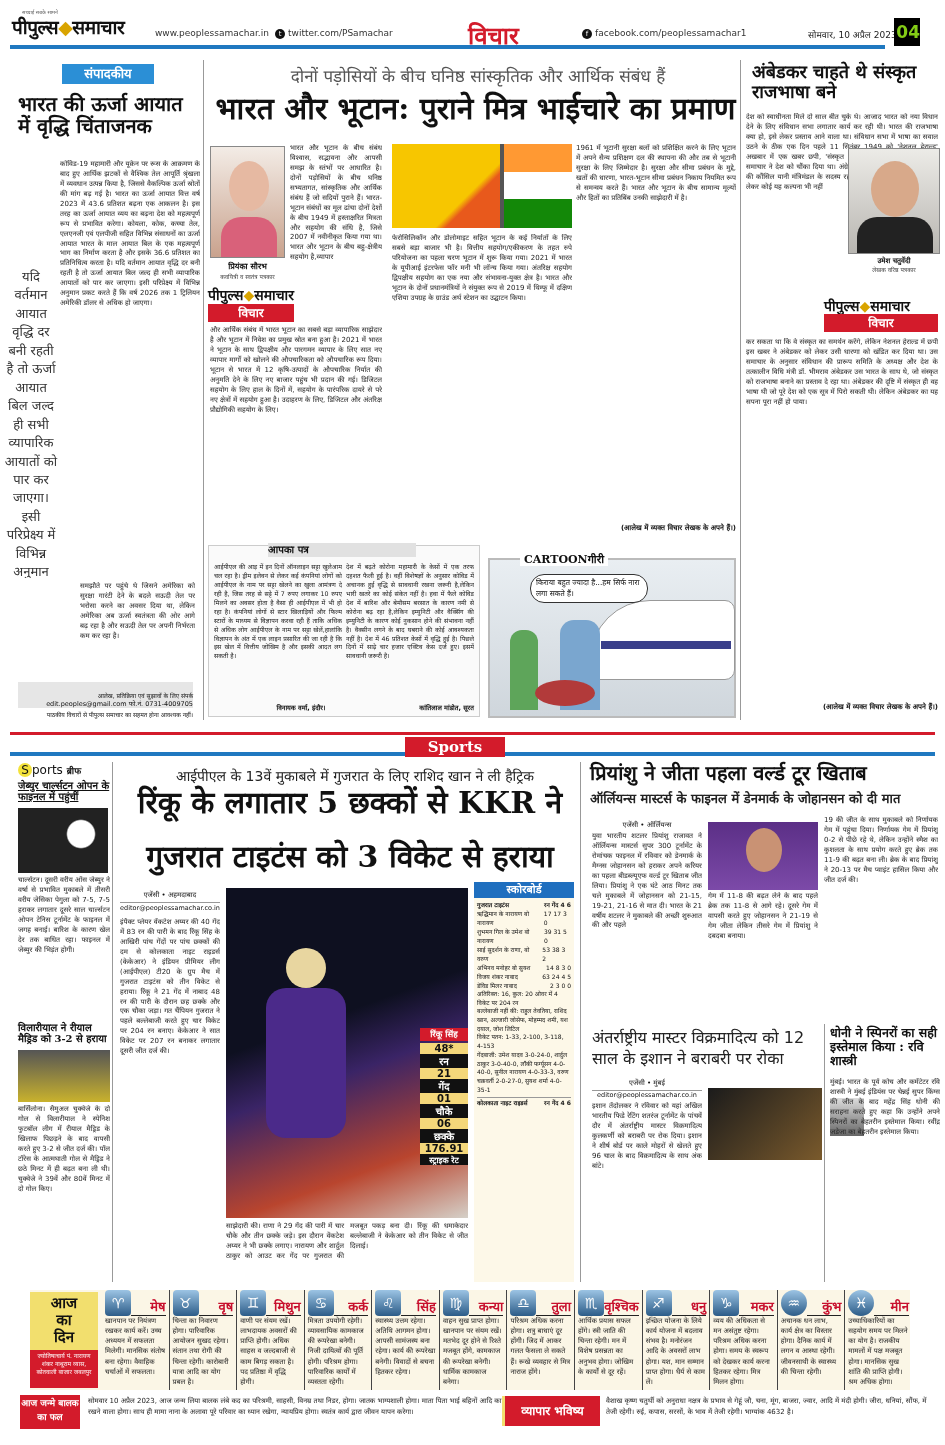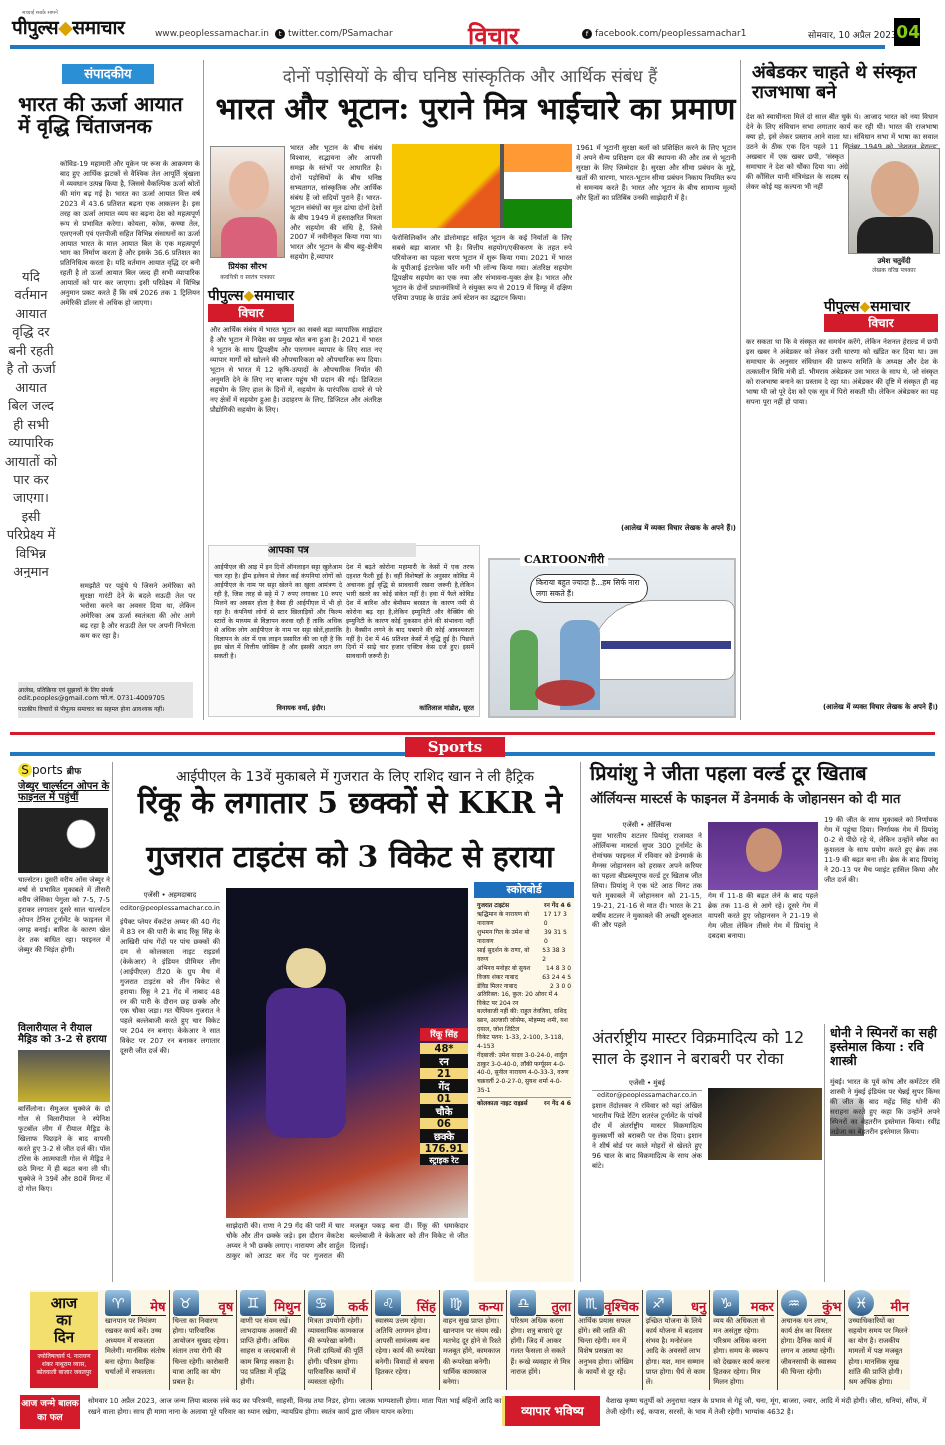--- a/index.html
+++ b/index.html
@@ -44,28 +44,28 @@
   <div class="abs date">सोमवार, 10 अप्रैल 2023</div>
   <div class="abs pageno">04</div>
   <div class="abs blueline"></div>
 </div>
 
 <div class="abs tag-blue" style="left:62px;top:64px;width:92px;height:20px;line-height:20px">संपादकीय</div>
 <div class="abs hl" style="left:18px;top:93px;width:180px;font-size:20px">भारत की ऊर्जा आयात में वृद्धि चिंताजनक</div>
 <div class="abs col" style="left:60px;top:160px;width:140px;height:420px">कोविड-19 महामारी और यूक्रेन पर रूस के आक्रमण के बाद हुए आर्थिक झटकों से वैश्विक तेल आपूर्ति श्रृंखला में व्यवधान उत्पन्न किया है, जिससे वैकल्पिक ऊर्जा स्रोतों की मांग बढ़ गई है। भारत का ऊर्जा आयात वित्त वर्ष 2023 में 43.6 प्रतिशत बढ़ना एक आकलन है। इस तरह का ऊर्जा आयात व्यय का बढ़ना देश को महत्वपूर्ण रूप से प्रभावित करेगा। कोयला, कोक, कच्चा तेल, एलएनजी एवं एलपीजी सहित विभिन्न संसाधनों का ऊर्जा आयात भारत के माल आयात बिल के एक महत्वपूर्ण भाग का निर्माण करता है और इसके 36.6 प्रतिशत का प्रतिनिधित्व करता है। यदि वर्तमान आयात वृद्धि दर बनी रहती है तो ऊर्जा आयात बिल जल्द ही सभी व्यापारिक आयातों को पार कर जाएगा। इसी परिप्रेक्ष्य में विभिन्न अनुमान प्रकट करते हैं कि वर्ष 2026 तक 1 ट्रिलियन अमेरिकी डॉलर से अधिक हो जाएगा।</div>
 <div class="abs col" style="left:4px;top:268px;width:54px;height:310px;font-size:13px;color:#333;text-align:center">यदि वर्तमान आयात वृद्धि दर बनी रहती है तो ऊर्जा आयात बिल जल्द ही सभी व्यापारिक आयातों को पार कर जाएगा। इसी परिप्रेक्ष्य में विभिन्न अनुमान प्रकट करते हैं कि वर्ष 2026 तक 1 ट्रिलियन अमेरिकी डॉलर से अधिक हो जाएगा। यह एक चिंताजनक संभावना है।</div>
 <div class="abs col" style="left:80px;top:582px;width:115px;height:60px">समझौते पर पहुंचे थे जिसने अमेरिका को सुरक्षा गारंटी देने के बदले सऊदी तेल पर भरोसा करने का अवसर दिया था, लेकिन अमेरिका अब ऊर्जा स्वतंत्रता की ओर आगे बढ़ रहा है और सऊदी तेल पर अपनी निर्भरता कम कर रहा है।</div>
-<div class="abs" style="left:18px;top:682px;width:175px;height:36px;background:#e6e6e6;font-size:6px;text-align:left;line-height:1.5;padding-top:3px">
+<div class="abs" style="left:18px;top:682px;width:175px;height:26px;background:#e6e6e6;font-size:6px;text-align:right;line-height:1.5;padding-top:9px">
   <div>आलेख, प्रतिक्रिया एवं सुझावों के लिए संपर्क</div>
   <div style="font-size:6.5px">edit.peoples@gmail.com फो.नं. 0731-4009705</div>
   <div>पाठकीय विचारों से पीपुल्स समाचार का सहमत होना आवश्यक नहीं।</div>
 </div>
 <div class="abs vline" style="left:203px;top:60px;height:660px"></div>
 
-<div class="abs sub" style="left:210px;top:64px;width:520px;font-size:17px;text-align:center;color:#555">दोनों पड़ोसियों के बीच घनिष्ठ सांस्कृतिक और आर्थिक संबंध हैं</div>
+<div class="abs sub" style="left:218px;top:64px;width:520px;font-size:17px;text-align:center;color:#555">दोनों पड़ोसियों के बीच घनिष्ठ सांस्कृतिक और आर्थिक संबंध हैं</div>
 <div class="abs hl" style="left:208px;top:92px;width:535px;font-size:30px;text-align:center;white-space:nowrap">भारत और भूटान: पुराने मित्र भाईचारे का प्रमाण</div>
 
 <div class="abs img" style="left:210px;top:146px;width:75px;height:112px;background:linear-gradient(#f3ece6,#c9a28d);border:1px solid #888">
   <div style="position:absolute;left:18px;top:14px;width:40px;height:50px;border-radius:50%;background:#e6b9a2"></div>
   <div style="position:absolute;left:10px;top:70px;width:56px;height:42px;border-radius:20px 20px 0 0;background:#d9617a"></div>
 </div>
 <div class="abs" style="left:210px;top:260px;width:75px;font-size:8px;text-align:center;font-weight:bold">प्रियंका सौरभ</div>
 <div class="abs" style="left:206px;top:273px;width:83px;font-size:6px;text-align:center;color:#444">कवयित्री व स्वतंत्र पत्रकार</div>
 <div class="abs mini-logo" style="left:208px;top:285px;font-size:14px">पीपुल्स<span style="color:#d9a400">◆</span>समाचार</div>
 <div class="abs redbox" style="left:208px;top:304px;width:86px;height:18px;font-size:12px;line-height:18px">विचार</div>

